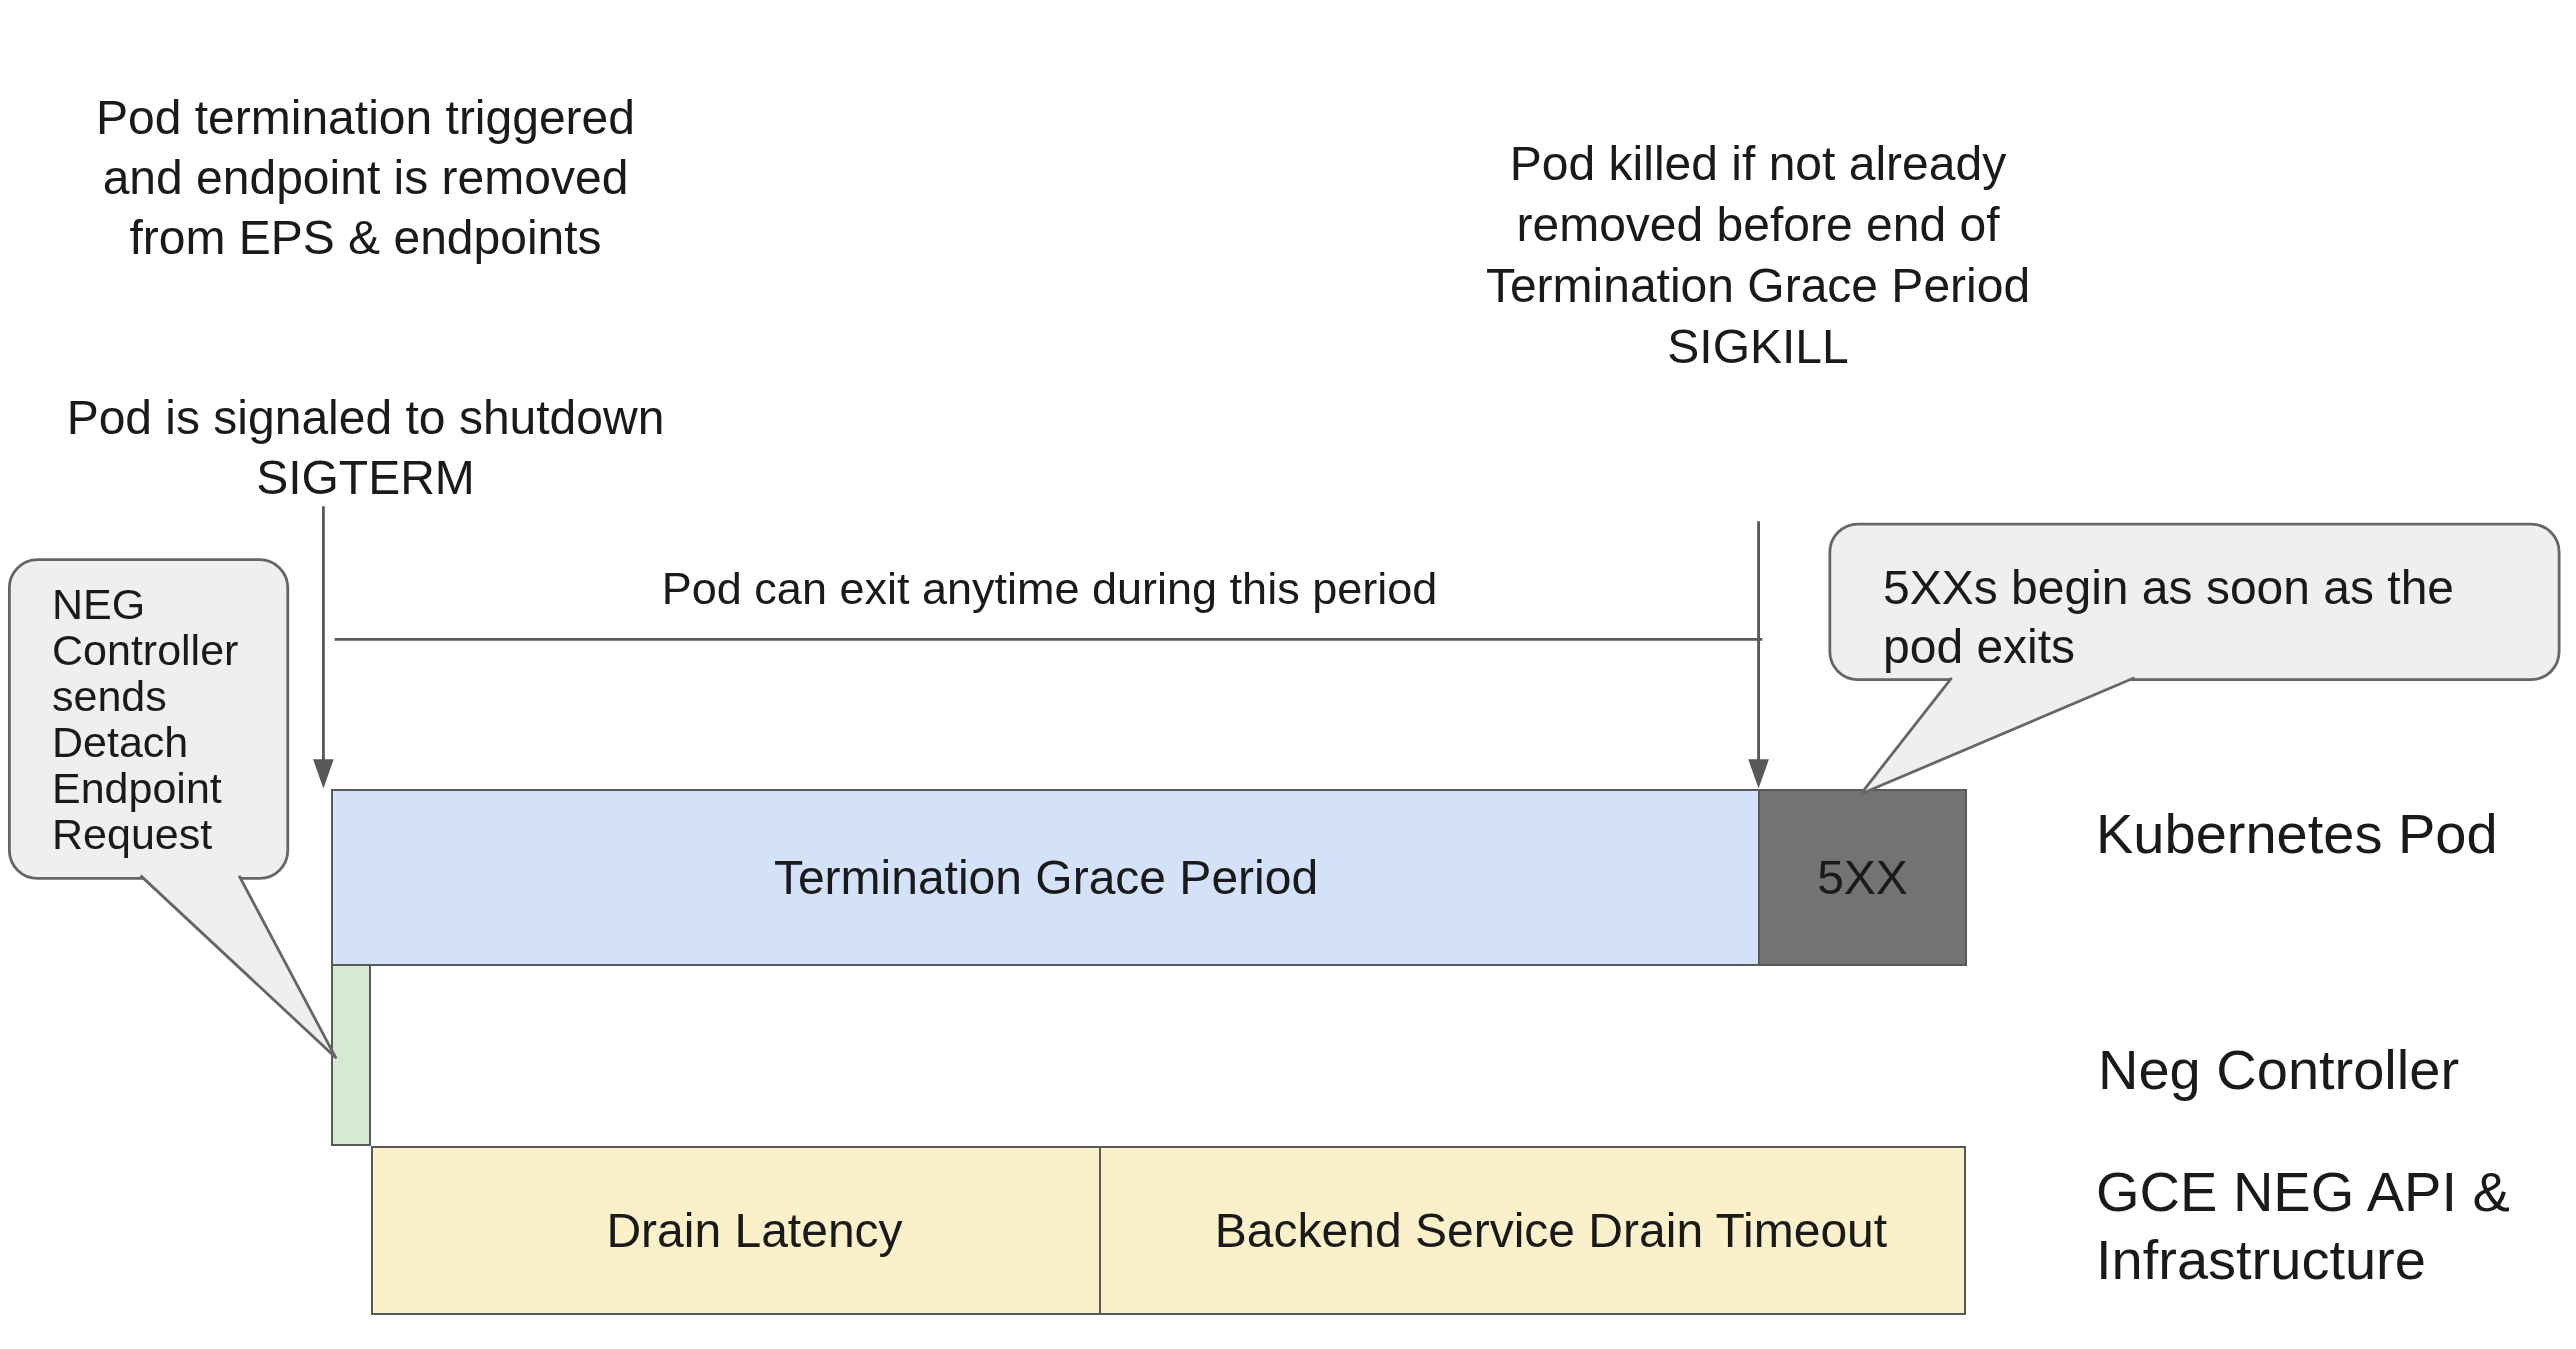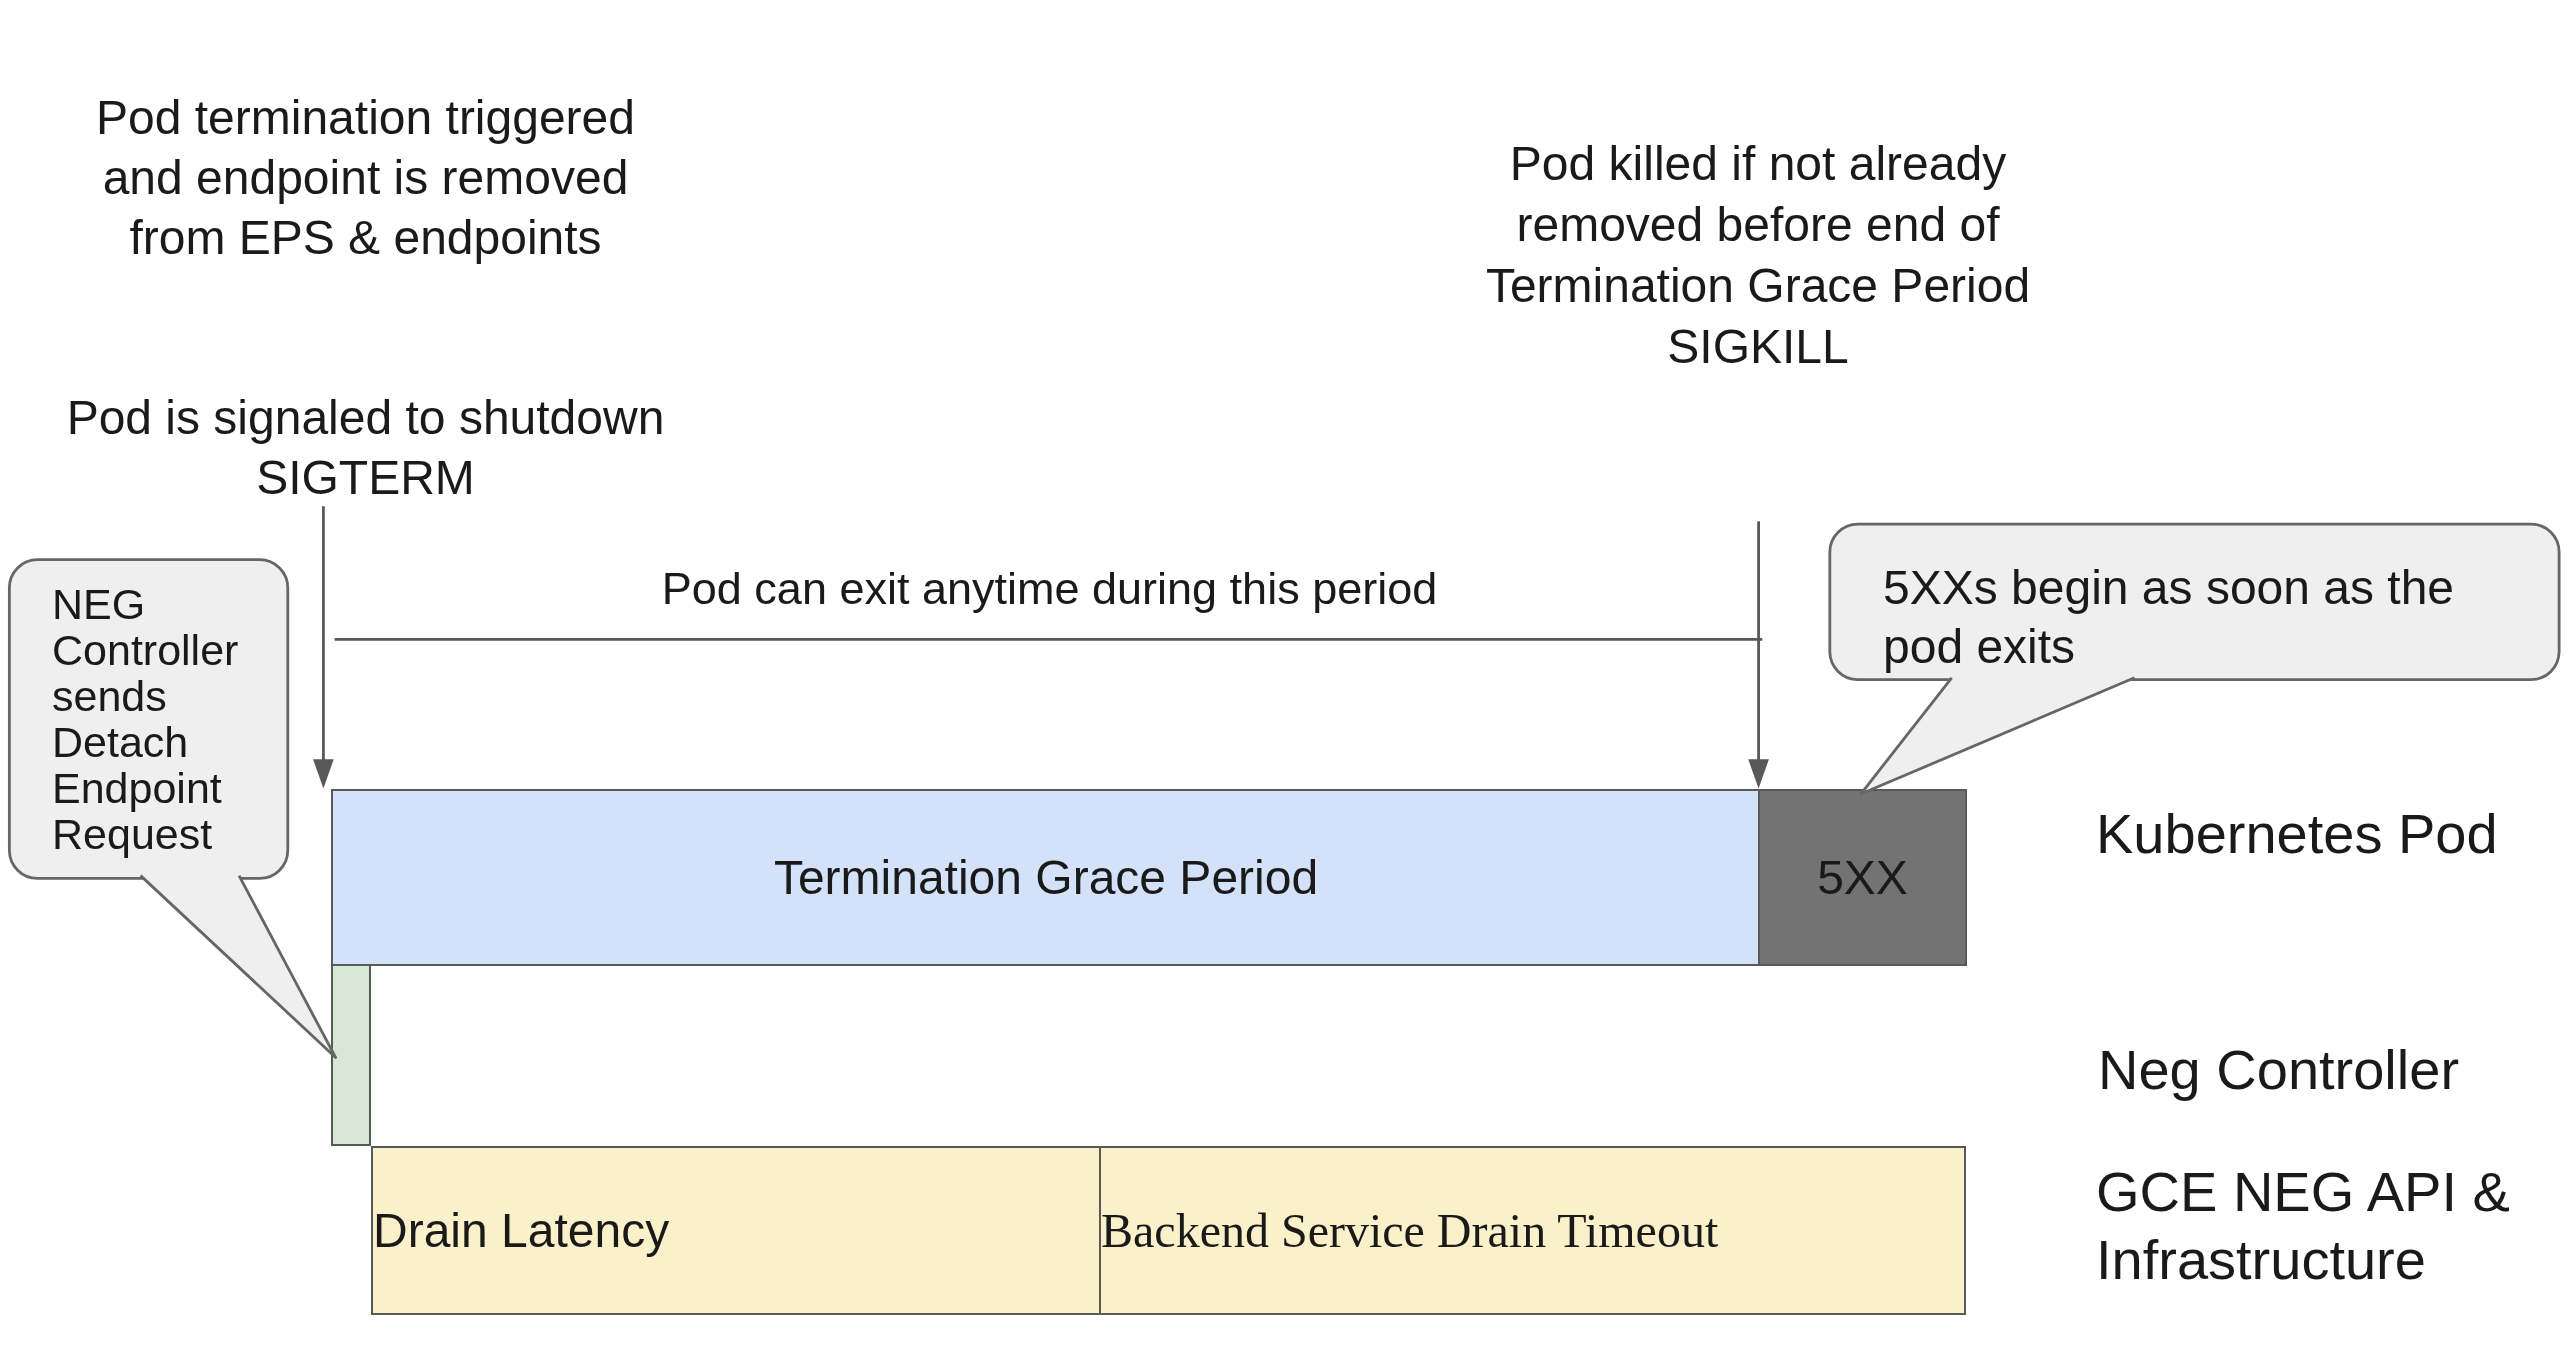--- a/index.html
+++ b/index.html
@@ -26,25 +26,26 @@
   }
   .bar-blue{left:331px;top:789px;width:1430px;height:177px;background:#d3e2f8;}
   .bar-pink{left:1758px;top:789px;width:209px;height:177px;background:#737373;}
   .bar-green{left:331px;top:964px;width:40px;height:182px;background:#d7e9d4;}
   .bar-yellow{
     left:371px;top:1146px;width:1595px;height:169px;background:#faf0ca;
     justify-content:flex-start;padding:0;
   }
   .bar-yellow .cell{
     box-sizing:border-box;height:100%;
-    display:flex;align-items:center;
+    display:flex;align-items:center;justify-content:center;
     font-size:48px;
+    padding-left:37px;
   }
   .cell-left{width:728px;border-right:2.8px solid #595959;}
-  .cell-right{flex:1;font-family:Liberation Serif, serif;}
+  .cell-right{flex:1;}
 
   
   .tblock{position:absolute;white-space:pre-line;}
   .tl-block{left:56px;top:28px;width:619px;text-align:center;font-size:48px;line-height:60px;}
   .tl-block .para2{margin-top:60px;}
   .tr-block{left:1458px;top:133px;width:600px;text-align:center;font-size:48px;line-height:61px;}
   .period-label{left:581px;top:563px;width:937px;text-align:center;font-size:45px;line-height:52px;}
   .left-bubble-text{left:52px;top:581px;width:225px;text-align:left;font-size:43px;line-height:46px;}
   .right-bubble-text{left:1883px;top:547px;width:675px;text-align:left;font-size:48px;line-height:59px;margin-top:11px;}
   .row-label{position:absolute;font-size:56px;line-height:68px;white-space:pre-line;}

